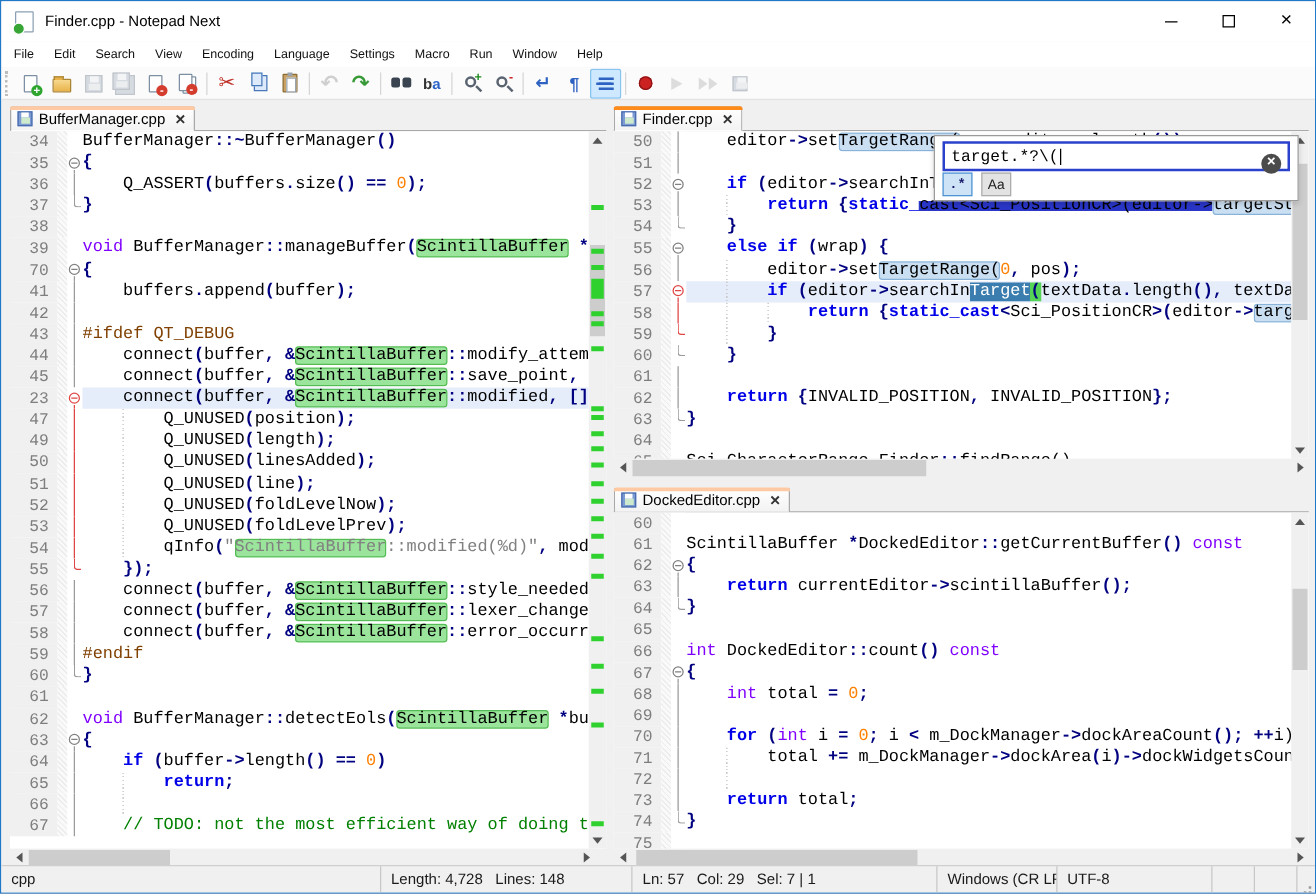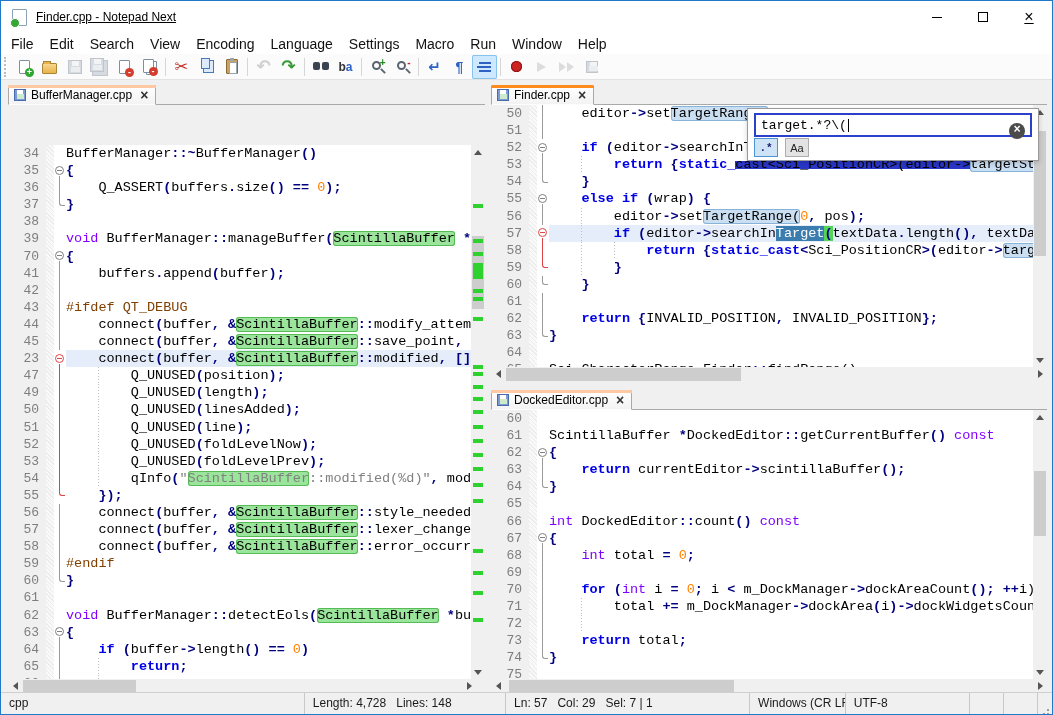--- a/index.html
+++ b/index.html
@@ -1,33 +1,33 @@
 <!DOCTYPE html>
 <html><head>
 <meta charset="utf-8">
 <style>
   * { box-sizing: border-box; margin: 0; padding: 0; }
   html,body { background:#888; }
   body { font-family:"Liberation Sans","DejaVu Sans",sans-serif; }
   #window { position:relative; width:1053px; height:715px; background:#f0f0f0; border:1px solid #2078c8; overflow:hidden; }
 
   
-  #titlebar { position:absolute; left:0; top:0; right:0; height:32px; background:#fff; display:flex; align-items:center;text-decoration:underline; }
+  #titlebar { position:absolute; left:0; top:0; right:0; height:32px; background:#fff; display:flex; align-items:center; }
   .app-ico { width:15px; height:17px; background:#fff; border:1px solid #8aa0b4; border-radius:1px; margin:0 9px 0 11px; position:relative; }
   .app-ico::after { content:""; position:absolute; left:-3px; bottom:-3px; width:8px; height:8px; border-radius:50%; background:#37a637; border:1px solid #fff; }
   #title-text { font-size:12px; color:#000; }
   #win-controls { margin-left:auto; display:flex; height:32px; }
   .wc { width:46px; height:32px; display:flex; align-items:center; justify-content:center; }
   .wc-min i { display:block; width:10px; height:1px; background:#000; }
   .wc-max i { display:block; width:10px; height:10px; border:1px solid #000; }
   .wc-close i { font-style:normal; font-size:16px; line-height:16px; color:#000; font-weight:400; }
 
   
   #menubar { position:absolute; left:0; top:32px; right:0; height:21px; background:#fff; display:flex; align-items:center; padding-left:2px; }
-  .menu-item { font-size:14px; color:#111; padding:3px 8px; }
+  .menu-item { font-size:10px; color:#111; padding:3px 8px; }
 
   
   #toolbar { position:absolute; left:0; top:53px; right:0; height:26px; background:#fbfbfb; border-bottom:1px solid #e3e3e3; display:flex; align-items:center; }
   .tb-handle { width:5px; height:20px; border-left:2px dotted #bcbcbc; margin:0 3px 0 3px; }
   .tb-btn { width:25px; height:24px; display:flex; align-items:center; justify-content:center; position:relative; border-radius:2px; }
   .tb-btn.active { background:#cde8ff; box-shadow:inset 0 0 0 1px #86c3ee; }
   .tb-btn.disabled { opacity:.45; }
   .tb-sep { width:1px; height:18px; background:#d6d6d6; margin:0 3px; }
   .uni { font-size:14px; line-height:14px; }
   .uni.big { font-size:17px; line-height:16px; font-weight:bold; }
@@ -69,21 +69,21 @@
   .tabbar { height:20px; border-bottom:1px solid #a9a9a9; display:flex; align-items:flex-end; }
   .tab { display:flex; align-items:center; height:20px; background:linear-gradient(#ffffff,#f3f3f3); border:1px solid #a9a9a9; border-bottom:1px solid #fdfdfd; border-radius:2px 2px 0 0; padding:0 7px 0 5px; margin-bottom:-1px; position:relative; }
   .tab::before { content:""; position:absolute; left:-1px; right:-1px; top:-1px; height:3px; border-radius:2px 2px 0 0; background:var(--accent); }
   .tab-floppy { width:12px; height:12px; background:#7b9bd2; border:1px solid #4a6cae; position:relative; margin-right:5px; }
   .tab-floppy::before { content:""; position:absolute; left:2px; top:0; width:6px; height:4px; background:#fff; }
   .tab-floppy::after { content:""; position:absolute; left:2px; bottom:1px; width:7px; height:5px; background:#cdeacd; }
   .tab-label { font-size:12px; color:#000; }
   .tab-close { font-size:14px; line-height:12px; color:#333; margin-left:8px; font-weight:bold; }
 
   .editor { position:absolute; left:0; right:0; background:#fff; overflow:hidden; }
-  #pane-left .editor { top:20px; bottom:15px;margin-top:40px; }
+  #pane-left .editor { top:20px; bottom:15px; }
   #pane-tr .editor   { top:20px; bottom:15px; }
   #pane-br .editor   { top:20px; bottom:15px; }
   .ed-lines { position:absolute; left:0; top:0; right:14px; bottom:0; overflow:hidden; }
   .crow { display:flex; height:17.1px; font-family:"Liberation Mono","DejaVu Sans Mono",monospace; font-size:13.5px; line-height:17.1px; }
   .ln { width:38px; background:#f0f0f0; color:#7e7e7e; text-align:right; padding-right:7px; font-size:13px; flex:none; }
   .bm { width:8px; flex:none; background:repeating-linear-gradient(45deg,#ececec 0 1px,#f9f9f9 1px 3px); }
   .fm { width:12px; flex:none; background:#fff; position:relative; }
   .ct { flex:1; position:relative; overflow:hidden; white-space:pre; }
   .ct pre { font:inherit; white-space:pre; position:relative; z-index:1; }
   .crow.cur .ct { background:#e6edfa; }

